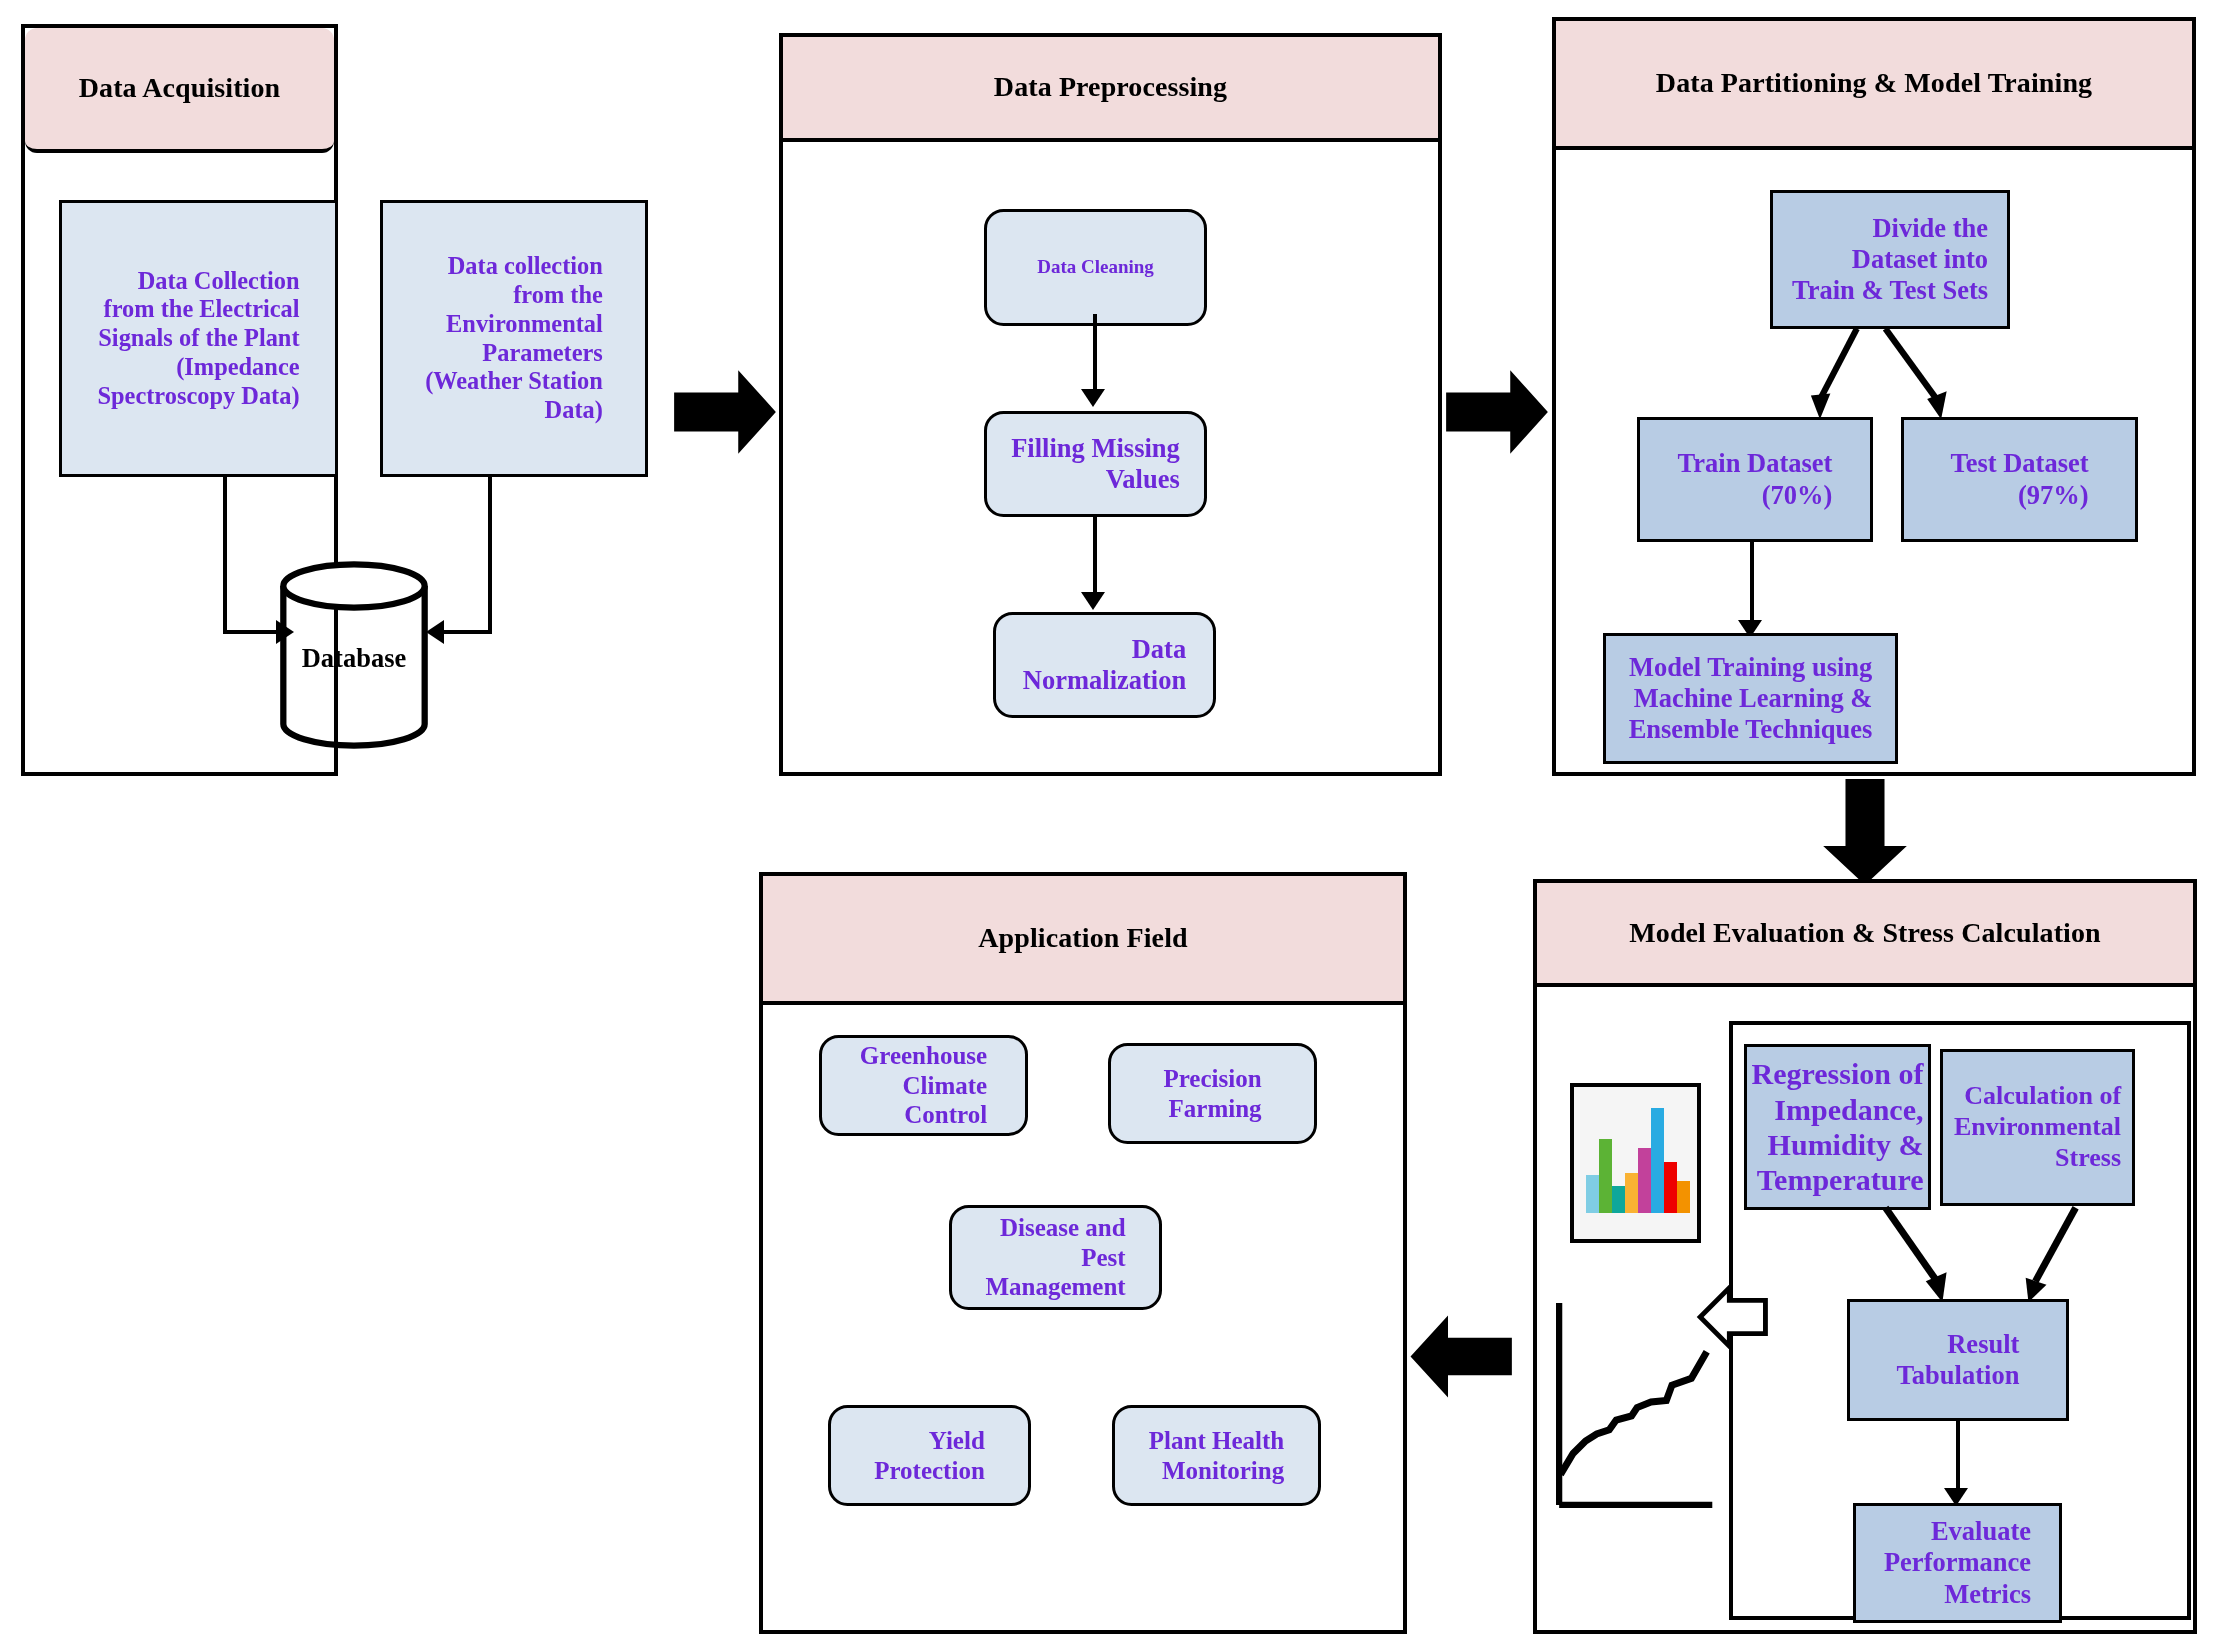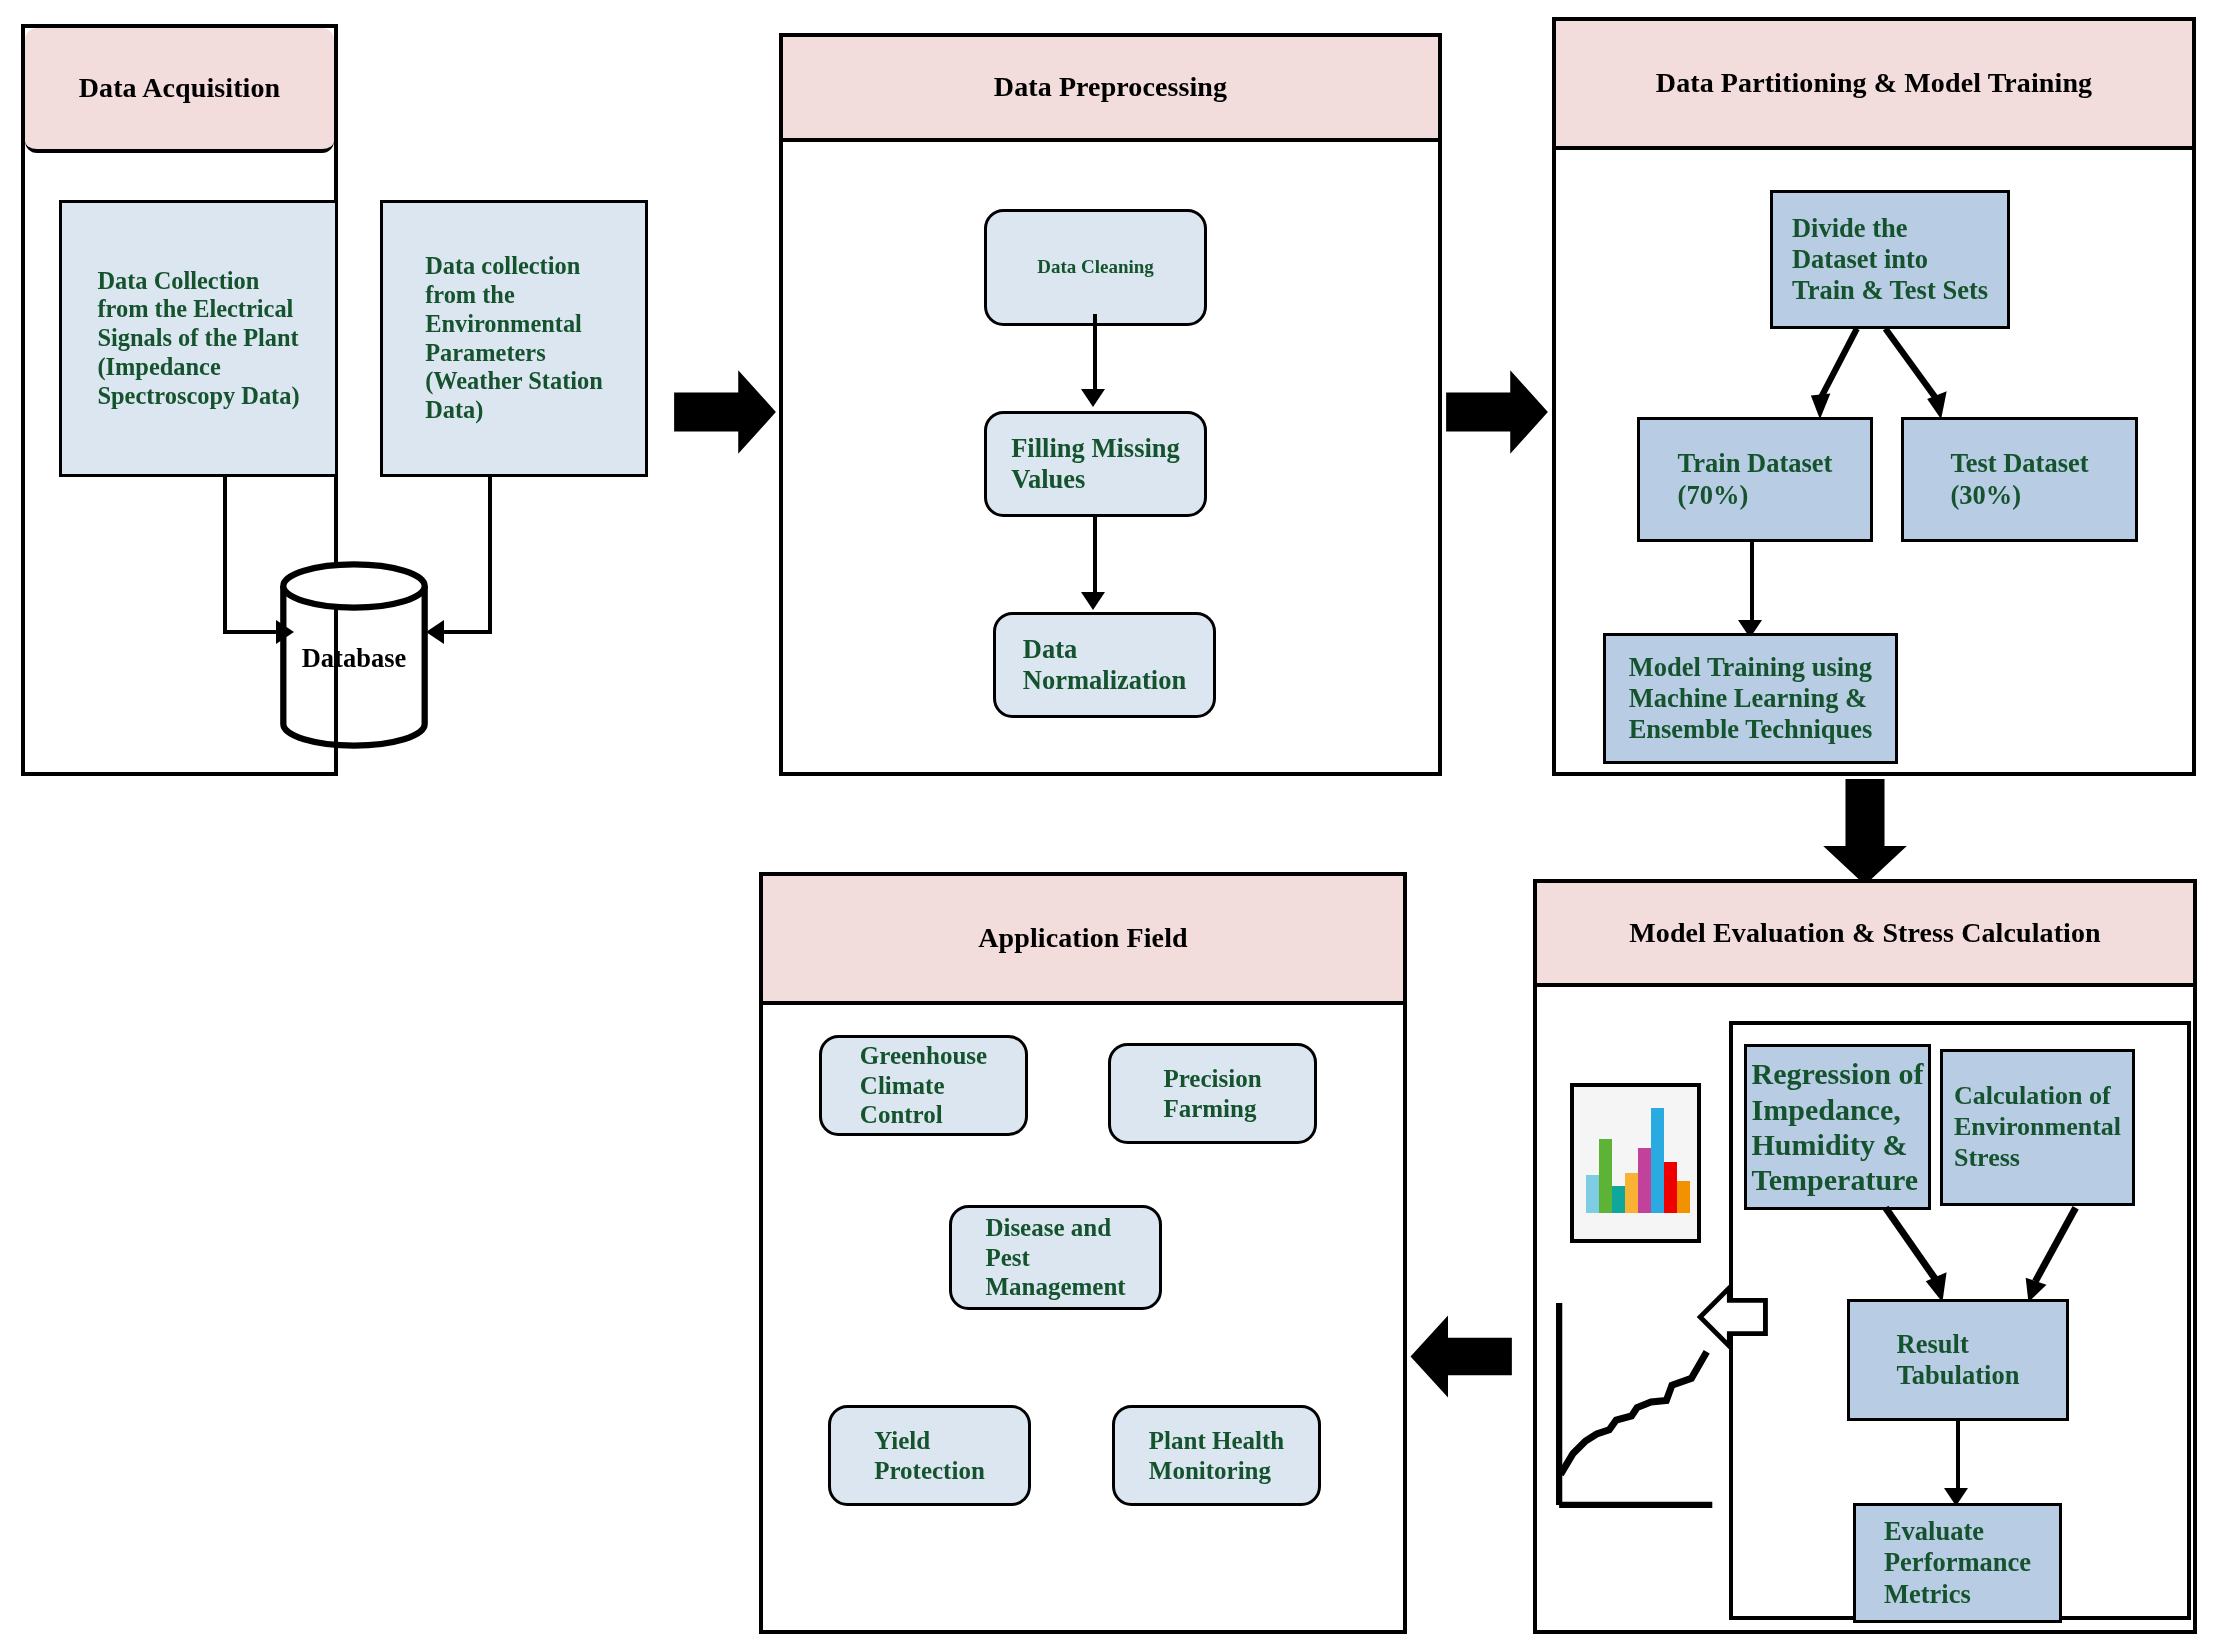--- a/index.html
+++ b/index.html
@@ -44,23 +44,23 @@
     line-height: 1.1;
   }
 
   
   .node {
     position: absolute;
     box-sizing: border-box;
     display: flex;
     align-items: center;
     justify-content: center;
-    text-align: left;
+    text-align: right;
     font-weight: bold;
-    color: #14532d;
+    color: #6d28d9;
     border: 3.5px solid #000000;
     line-height: 1.18;
     white-space: pre-line;
     padding: 2.8px 4.2px;
   }
   .node.light { background: #dce6f1; }
   .node.mid   { background: #b8cce4; }
   .node.round { border-radius: 19.5px; }
 
   
@@ -212,21 +212,21 @@
   <svg style="position:absolute; left:1728px; top:327px; width:390px; height:98px;" viewBox="0 0 560 140" width="390" height="98">
     <line x1="185" y1="2" x2="132" y2="104" stroke="#000" stroke-width="9"></line>
     <polygon points="132,132 119,98 147,95" fill="#000000"></polygon>
     <line x1="226" y1="2" x2="300" y2="104" stroke="#000" stroke-width="9"></line>
     <polygon points="306,132 286,103 314,92" fill="#000000"></polygon>
   </svg>
 
   <div class="node mid" style="left:1637px; top:417px; width:236px; height:125px; font-size:26.5px;">Train Dataset
 (70%)</div>
   <div class="node mid" style="left:1901px; top:417px; width:237px; height:125px; font-size:26.5px;">Test Dataset
-(30%)</div>
+(97%)</div>
 
   <div class="ln v" style="left:1750px; top:542px; height:87px;"></div>
   <div class="arrowhead ah-down" style="left:1738px; top:620px;"></div>
 
   <div class="node mid" style="left:1603px; top:633px; width:295px; height:131px; font-size:26.5px;">Model Training using
 Machine Learning &amp;
 Ensemble Techniques</div>
 
   <div class="block-arrow" style="left:1819px; top:779px; width:92px; height:106px;">
     <svg width="92" height="106" viewBox="0 0 132 152">

